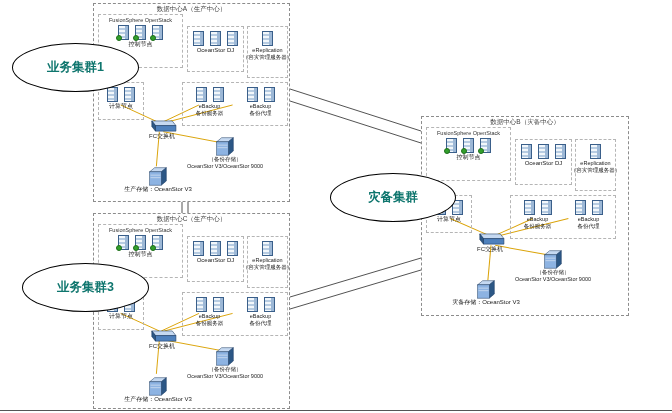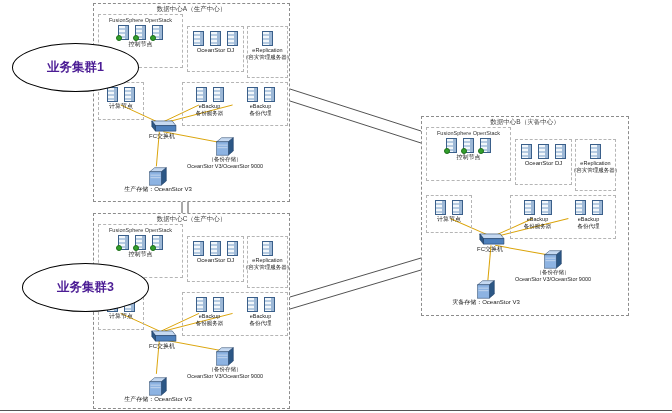--- a/index.html
+++ b/index.html
@@ -39,21 +39,21 @@
   .sw-icon{width:30px;height:13px;}
 
   .stor{position:absolute;display:flex;flex-direction:column;align-items:center;z-index:2;}
   .stor-icon{width:20px;height:20px;}
   .stor.backup{left:90px;top:132px;width:82px;}
   .stor.prod{left:23px;top:162px;width:82px;}
 
   
   .ellipse{position:absolute;background:#fff;border:1.5px solid #000;border-radius:50%;
            display:flex;align-items:center;justify-content:center;z-index:30;
-           font-weight:bold;font-size:12.5px;color:#4c1d95;}
+           font-weight:bold;font-size:12.5px;color:#0f766e;}
 
   #interlinks{position:absolute;left:0;top:0;z-index:5;}
   .bottom-rule{position:absolute;left:0;top:410px;width:672px;height:1px;background:#555;z-index:3;}
 </style>
 </head>
 <body>
 
 <div id="stage">
 
   <svg id="interlinks" width="672" height="413">
@@ -66,20 +66,23 @@
       <line x1="290" y1="309" x2="421" y2="270"></line>
     </g>
   </svg>
 
   <div class="ellipse" style="left:12px;top:43px;width:127px;height:49px;">
     <span>业务集群1</span>
   </div>
   <div class="ellipse" style="left:22px;top:263px;width:127px;height:49px;">
     <span>业务集群3</span>
   </div>
+  <div class="ellipse" style="left:330px;top:173px;width:126px;height:49px;">
+    <span>灾备集群</span>
+  </div>
 
   <div class="bottom-rule"></div>
 <div class="dc" style="left: 93px; top: 3px; width: 197px; height: 199px;">
     <div class="dc-title">数据中心A（生产中心）</div>
 
     <svg class="wires" viewBox="0 0 197 199" preserveAspectRatio="none">
       <g stroke="#dba40a" stroke-width="1" fill="none">
         <path d="M27,102 L66,120"></path>
         <path d="M106,102 L68,120"></path>
         <path d="M140,102 L71,120"></path>

